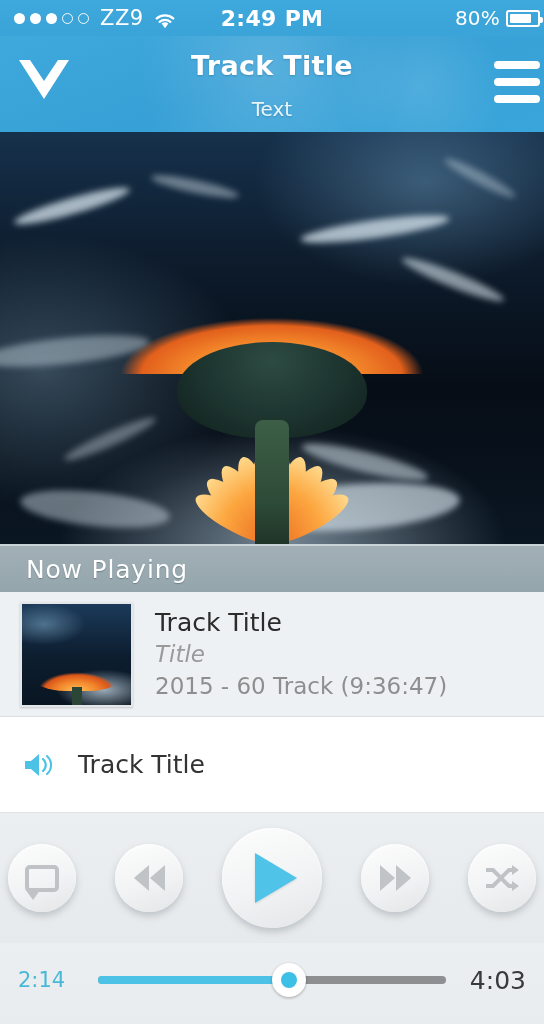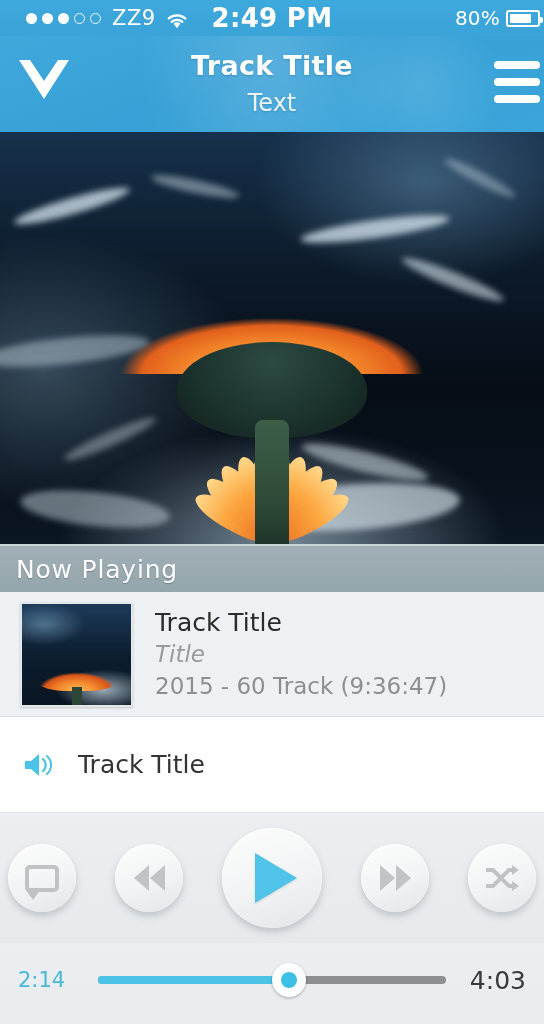--- a/index.html
+++ b/index.html
@@ -10,28 +10,28 @@
   }
   .phone { position:relative; width:544px; height:1024px; overflow:hidden; }
 
   
   .statusbar{
     position:relative; height:36px; width:100%;
     background:linear-gradient(180deg,#3ea9dd 0%,#3aa3d8 100%);
     display:flex; align-items:center; color:#fff;
     font-size:20px; letter-spacing:.2px;
   }
-  .sb-left{ position:absolute; left:26px; display:flex; align-items:center; gap:8px; }
+  .sb-left{ position:absolute; left:14px; display:flex; align-items:center; gap:8px; }
   .dots{ display:flex; align-items:center; gap:5px; }
   .dot{ width:11px; height:11px; border-radius:50%; }
   .dot.on{ background:#ffffff; }
   .dot.off{ background:transparent; border:1.6px solid rgba(255,255,255,.92); }
   .carrier{ font-size:21px; font-weight:500; margin-left:3px; letter-spacing:.5px;}
   .wifi{ width:22px; height:17px; position:relative; margin-left:2px;}
-  .sb-center{ position:absolute; left:0; right:0; text-align:center; font-size:26px; font-weight:700; letter-spacing:.3px;}
+  .sb-center{ position:absolute; left:0; right:0; text-align:center; font-size:22px; font-weight:700; letter-spacing:.3px;}
   .sb-right{ position:absolute; right:4px; display:flex; align-items:center; gap:6px; font-size:20px; font-weight:500;}
   .battery{ width:34px; height:17px; border:2px solid #fff; border-radius:3px; position:relative; display:flex; align-items:center; padding:2px;}
   .battery:after{ content:""; position:absolute; right:-5px; top:5px; width:3px; height:6px; background:#fff; border-radius:0 2px 2px 0;}
   .battery i{ display:block; height:100%; width:80%; background:#fff; border-radius:1px;}
 
   
   .header{
     position:relative; height:96px; width:100%;
     background:linear-gradient(160deg,#3fa9dc 0%,#37a0d6 45%,#3aa5da 100%);
     overflow:hidden;
@@ -42,21 +42,21 @@
   }
   .header:after{
     content:""; position:absolute; width:180px; height:180px; left:330px; top:-40px;
     background:radial-gradient(circle,rgba(255,255,255,.12) 0%,rgba(255,255,255,0) 65%);
   }
   .hdr-titles{
     position:absolute; left:0; right:0; top:14px; text-align:center; color:#fff;
     text-shadow:0 1px 2px rgba(0,60,100,.25);
   }
   .hdr-title{ font-size:27px; font-weight:700; letter-spacing:.3px; line-height:1.15;}
-  .hdr-sub{ font-size:24px; font-weight:400; color:#eaf6fc; margin-top:8px;}
+  .hdr-sub{ font-size:20px; font-weight:400; color:#eaf6fc; margin-top:16px;}
   .chevron{
     position:absolute; left:16px; top:18px; width:56px; height:52px; cursor:pointer;
   }
   .menu-btn{
     position:absolute; right:0px; top:22px; width:52px; height:48px;
     display:flex; flex-direction:column; justify-content:center; gap:9px; cursor:pointer;
   }
   .menu-btn span{ display:block; height:8px; background:#fff; border-radius:4px; width:46px; margin-left:2px;}
 
   
@@ -109,21 +109,21 @@
   }
 
   
   .np-bar{
     height:48px; width:100%;
     background:linear-gradient(180deg,#a2b0b6 0%,#94a5ac 100%);
     display:flex; align-items:center;
     border-top:2px solid #c9d2d6;
   }
   .np-bar span{
-    color:#ffffff; font-size:25px; letter-spacing:.8px; padding-left:16px;
+    color:#ffffff; font-size:25px; letter-spacing:.8px; padding-left:26px;
     text-shadow:0 1px 1px rgba(70,90,100,.5);
   }
 
   
   .track-row{
     height:125px; width:100%; background:#eef1f3;
     display:flex; align-items:center; padding:0 20px;
     border-bottom:1px solid #dcdfe1;
   }
   .thumb{

